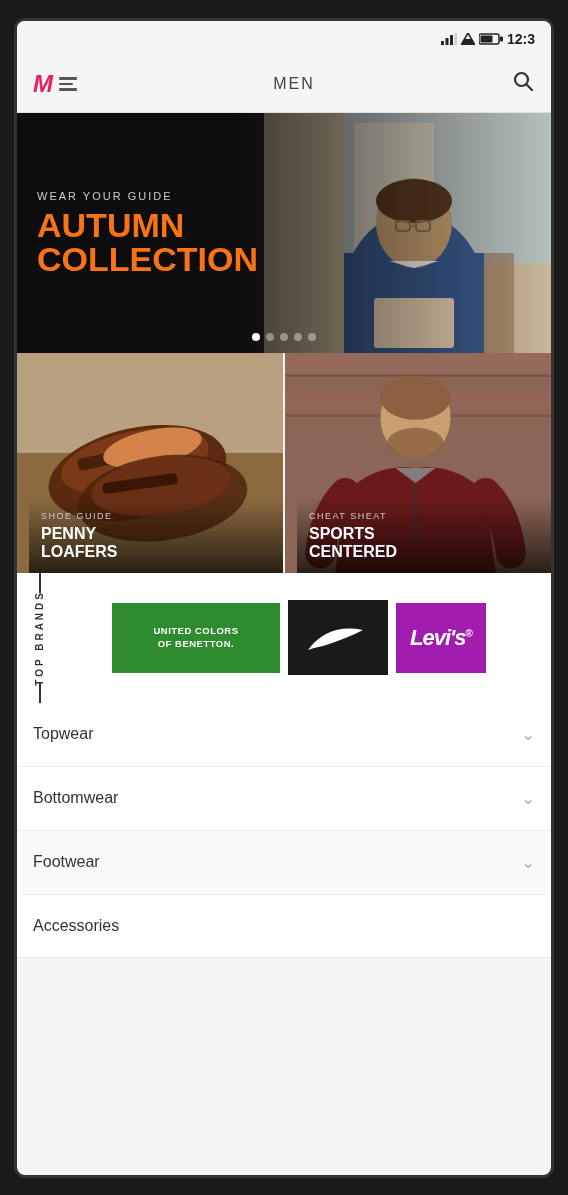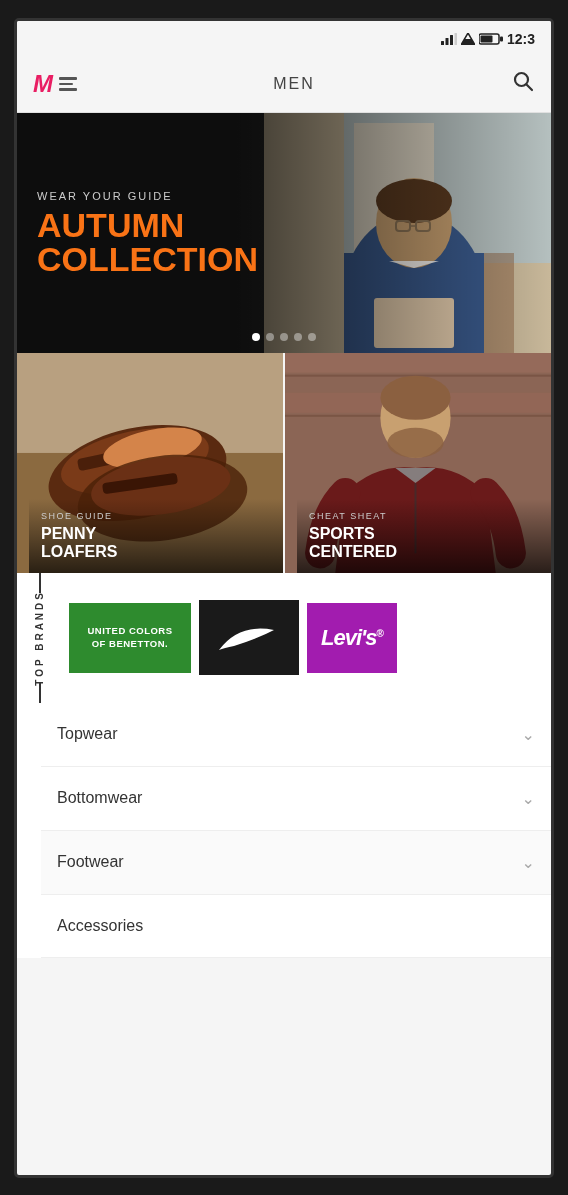--- a/index.html
+++ b/index.html
@@ -12,21 +12,21 @@
       justify-content: center;
       align-items: center;
       font-family: 'Arial', sans-serif;
       overflow: hidden;
     }
 
     .phone-frame {
       width: 540px;
       height: 1160px;
       background: #f5f5f5;
-      border-radius: 5px;
+      border-radius: 11px;
       overflow: hidden;
       position: relative;
       border: 3px solid #333;
     }
 
     
     .status-bar {
       width: 100%;
       height: 36px;
       background: #f5f5f5;
@@ -286,25 +286,26 @@
     .brand-logo {
       flex-shrink: 0;
       display: flex;
       align-items: center;
       justify-content: center;
     }
 
     .benetton-logo {
       background: #2e8b2e;
       padding: 8px 10px;
-      width: 122px;
+      width: 168px;
       height: 70px;
       display: flex;
       align-items: center;
       justify-content: center;
+      margin-left: 43px;
     }
 
     .benetton-text {
       color: white;
       font-size: 9.5px;
       font-weight: 800;
       text-align: center;
       text-transform: uppercase;
       line-height: 1.3;
       letter-spacing: 0.5px;
@@ -340,21 +341,20 @@
     .levis-r {
       font-size: 10px;
       vertical-align: super;
       font-style: normal;
     }
 
     
     .category-list {
       background: white;
       width: 100%;
-      padding-left: 24px;
     }
 
     .category-item {
       display: flex;
       align-items: center;
       justify-content: space-between;
       padding: 22px 16px;
       border-bottom: 1px solid #eee;
       cursor: pointer;
     }

